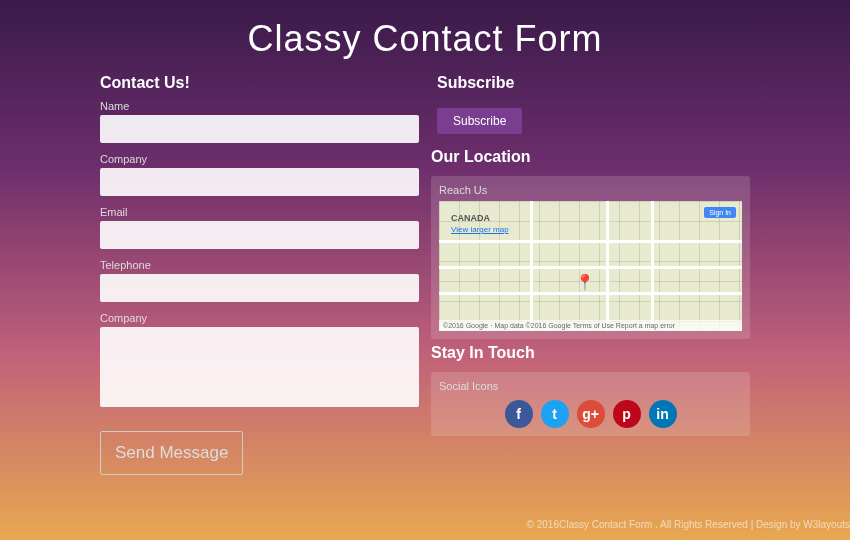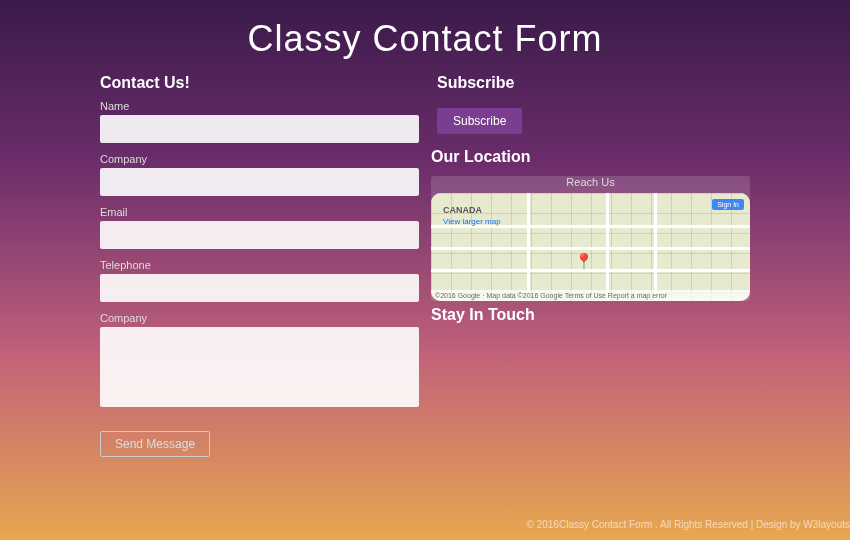--- a/index.html
+++ b/index.html
@@ -77,22 +77,22 @@
       color: #333;
       outline: none;
       resize: none;
     }
 
     .send-btn {
       margin-top: 10px;
       background: transparent;
       border: 1px solid #ccc;
       color: #ddd;
-      padding: 5px 14px;
-      font-size: 12px;
+      padding: 11px 14px;
+      font-size: 17px;
       cursor: pointer;
       border-radius: 2px;
     }
 
     .subscribe-section {
       margin-bottom: 14px;
       margin-left: 6px;
     }
 
     .subscribe-btn {
@@ -106,34 +106,34 @@
       margin-top: 6px;
     }
 
     .location-section {
       margin-bottom: 5px;
     }
 
     .location-box {
       background: rgba(255,255,255,0.15);
       border-radius: 3px;
-      text-align: center;
+      padding: 8px;
     }
 
     .location-box-title {
       font-size: 11px;
       color: #ddd;
       margin-bottom: 5px;
     }
 
     .map-placeholder {
       width: 100%;
-      height: 108px;
+      height: 130px;
       background: #fef9c3;
-      border-radius: 10px;
+      border-radius: 0;
       position: relative;
       overflow: hidden;
     }
 
     .map-inner {
       width: 100%;
       height: 100%;
       position: relative;
       background: #e8ead0;
     }
@@ -172,20 +172,21 @@
       font-weight: bold;
       color: #555;
     }
 
     .map-larger-link {
       position: absolute;
       top: 24px;
       left: 12px;
       font-size: 8px;
       color: #1a73e8;
+      text-decoration: underline;
     }
 
     .map-sign-in-btn {
       position: absolute;
       top: 6px;
       right: 6px;
       background: #4285f4;
       color: #fff;
       font-size: 7px;
       padding: 2px 5px;
@@ -344,18 +345,28 @@
             <div class="map-bottom-bar">
               <span>©2016 Google · Map data ©2016 Google  Terms of Use  Report a map error</span>
             </div>
           </div>
         </div>
       </div>
     </div>
 
     <div class="stay-in-touch">
       <div class="section-title">Stay In Touch</div>
+      <div class="social-box">
+        <div class="social-box-title">Social Icons</div>
+        <div class="social-icons">
+          <div class="social-icon facebook">f</div>
+          <div class="social-icon twitter">t</div>
+          <div class="social-icon google">g+</div>
+          <div class="social-icon pinterest">p</div>
+          <div class="social-icon linkedin">in</div>
+        </div>
+      </div>
     </div>
 
   </div>
 </div>
 
 <div class="footer-text">© 2016Classy Contact Form . All Rights Reserved | Design by W3layouts</div>
 
 </body></html>

